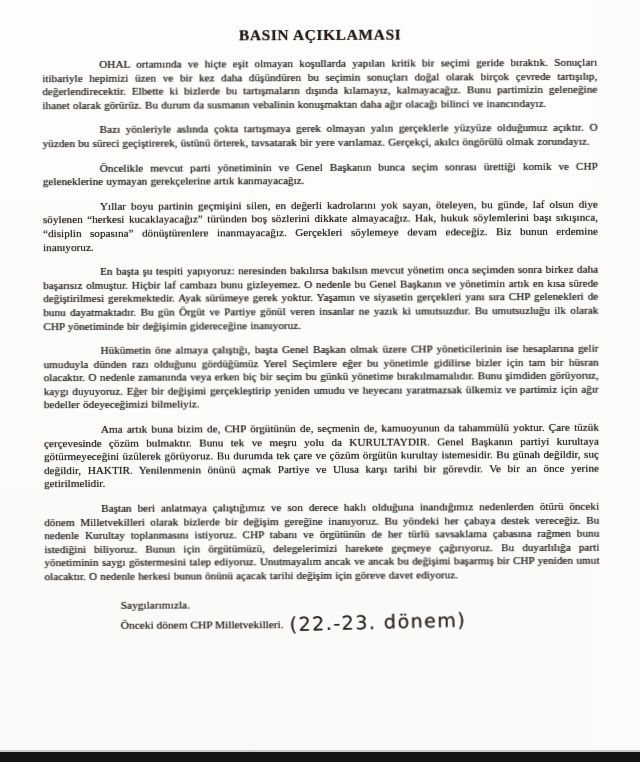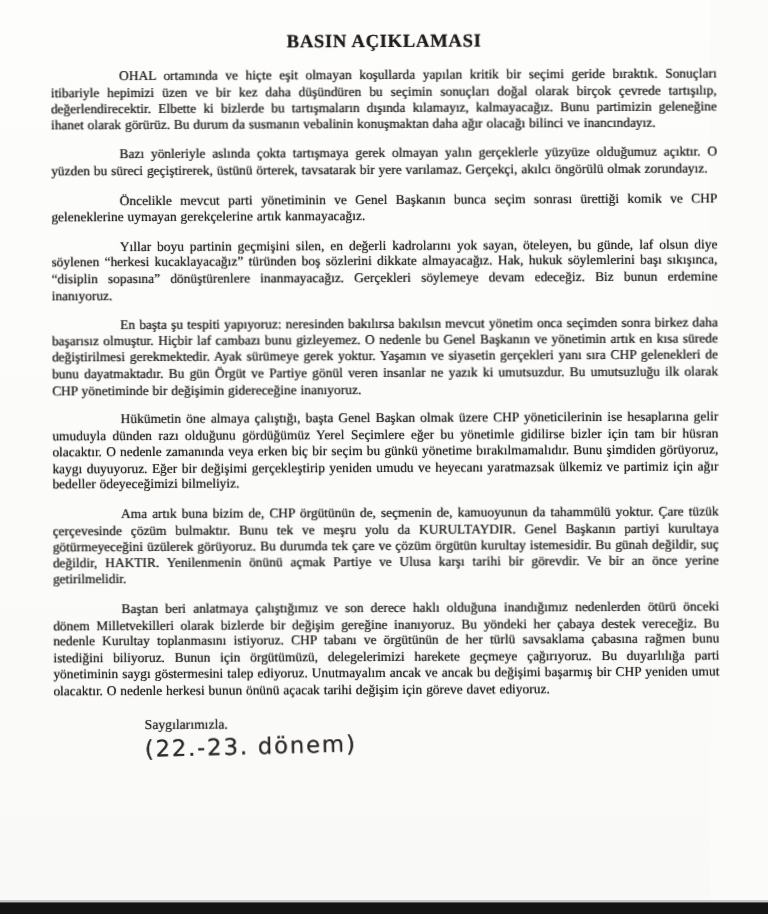--- a/index.html
+++ b/index.html
@@ -98,20 +98,21 @@
       <p>Yıllar boyu partinin geçmişini silen, en değerli kadrolarını yok sayan, öteleyen, bu günde, laf olsun diye söylenen “herkesi kucaklayacağız” türünden boş sözlerini dikkate almayacağız. Hak, hukuk söylemlerini başı sıkışınca, “disiplin sopasına” dönüştürenlere inanmayacağız. Gerçekleri söylemeye devam edeceğiz. Biz bunun erdemine inanıyoruz.</p>
       <p>En başta şu tespiti yapıyoruz: neresinden bakılırsa bakılsın mevcut yönetim onca seçimden sonra birkez daha başarısız olmuştur. Hiçbir laf cambazı bunu gizleyemez. O nedenle bu Genel Başkanın ve yönetimin artık en kısa sürede değiştirilmesi gerekmektedir. Ayak sürümeye gerek yoktur. Yaşamın ve siyasetin gerçekleri yanı sıra CHP gelenekleri de bunu dayatmaktadır. Bu gün Örgüt ve Partiye gönül veren insanlar ne yazık ki umutsuzdur. Bu umutsuzluğu ilk olarak CHP yönetiminde bir değişimin gidereceğine inanıyoruz.</p>
       <p>Hükümetin öne almaya çalıştığı, başta Genel Başkan olmak üzere CHP yöneticilerinin ise hesaplarına gelir umuduyla dünden razı olduğunu gördüğümüz Yerel Seçimlere eğer bu yönetimle gidilirse bizler için tam bir hüsran olacaktır. O nedenle zamanında veya erken biç bir seçim bu günkü yönetime bırakılmamalıdır. Bunu şimdiden görüyoruz, kaygı duyuyoruz. Eğer bir değişimi gerçekleştirip yeniden umudu ve heyecanı yaratmazsak ülkemiz ve partimiz için ağır bedeller ödeyeceğimizi bilmeliyiz.</p>
       <p>Ama artık buna bizim de, CHP örgütünün de, seçmenin de, kamuoyunun da tahammülü yoktur. Çare tüzük çerçevesinde çözüm bulmaktır. Bunu tek ve meşru yolu da KURULTAYDIR. Genel Başkanın partiyi kurultaya götürmeyeceğini üzülerek görüyoruz. Bu durumda tek çare ve çözüm örgütün kurultay istemesidir. Bu günah değildir, suç değildir, HAKTIR. Yenilenmenin önünü açmak Partiye ve Ulusa karşı tarihi bir görevdir. Ve bir an önce yerine getirilmelidir.</p>
       <p>Baştan beri anlatmaya çalıştığımız ve son derece haklı olduğuna inandığımız nedenlerden ötürü önceki dönem Milletvekilleri olarak bizlerde bir değişim gereğine inanıyoruz. Bu yöndeki her çabaya destek vereceğiz. Bu nedenle Kurultay toplanmasını istiyoruz. CHP tabanı ve örgütünün de her türlü savsaklama çabasına rağmen bunu istediğini biliyoruz. Bunun için örgütümüzü, delegelerimizi harekete geçmeye çağırıyoruz. Bu duyarlılığa parti yönetiminin saygı göstermesini talep ediyoruz. Unutmayalım ancak ve ancak bu değişimi başarmış bir CHP yeniden umut olacaktır. O nedenle herkesi bunun önünü açacak tarihi değişim için göreve davet ediyoruz.</p>
     </div>
 
     <div class="closing">
       <div class="salutation">Saygılarımızla.</div>
       <div class="signature-row">
+        <span>Önceki dönem CHP Milletvekilleri.</span>
         <span class="handwritten">(22.-23. dönem)</span>
       </div>
     </div>
 
   </div>
 
   <div class="bottom-bar"></div>
 </div>
 
 </body></html>

